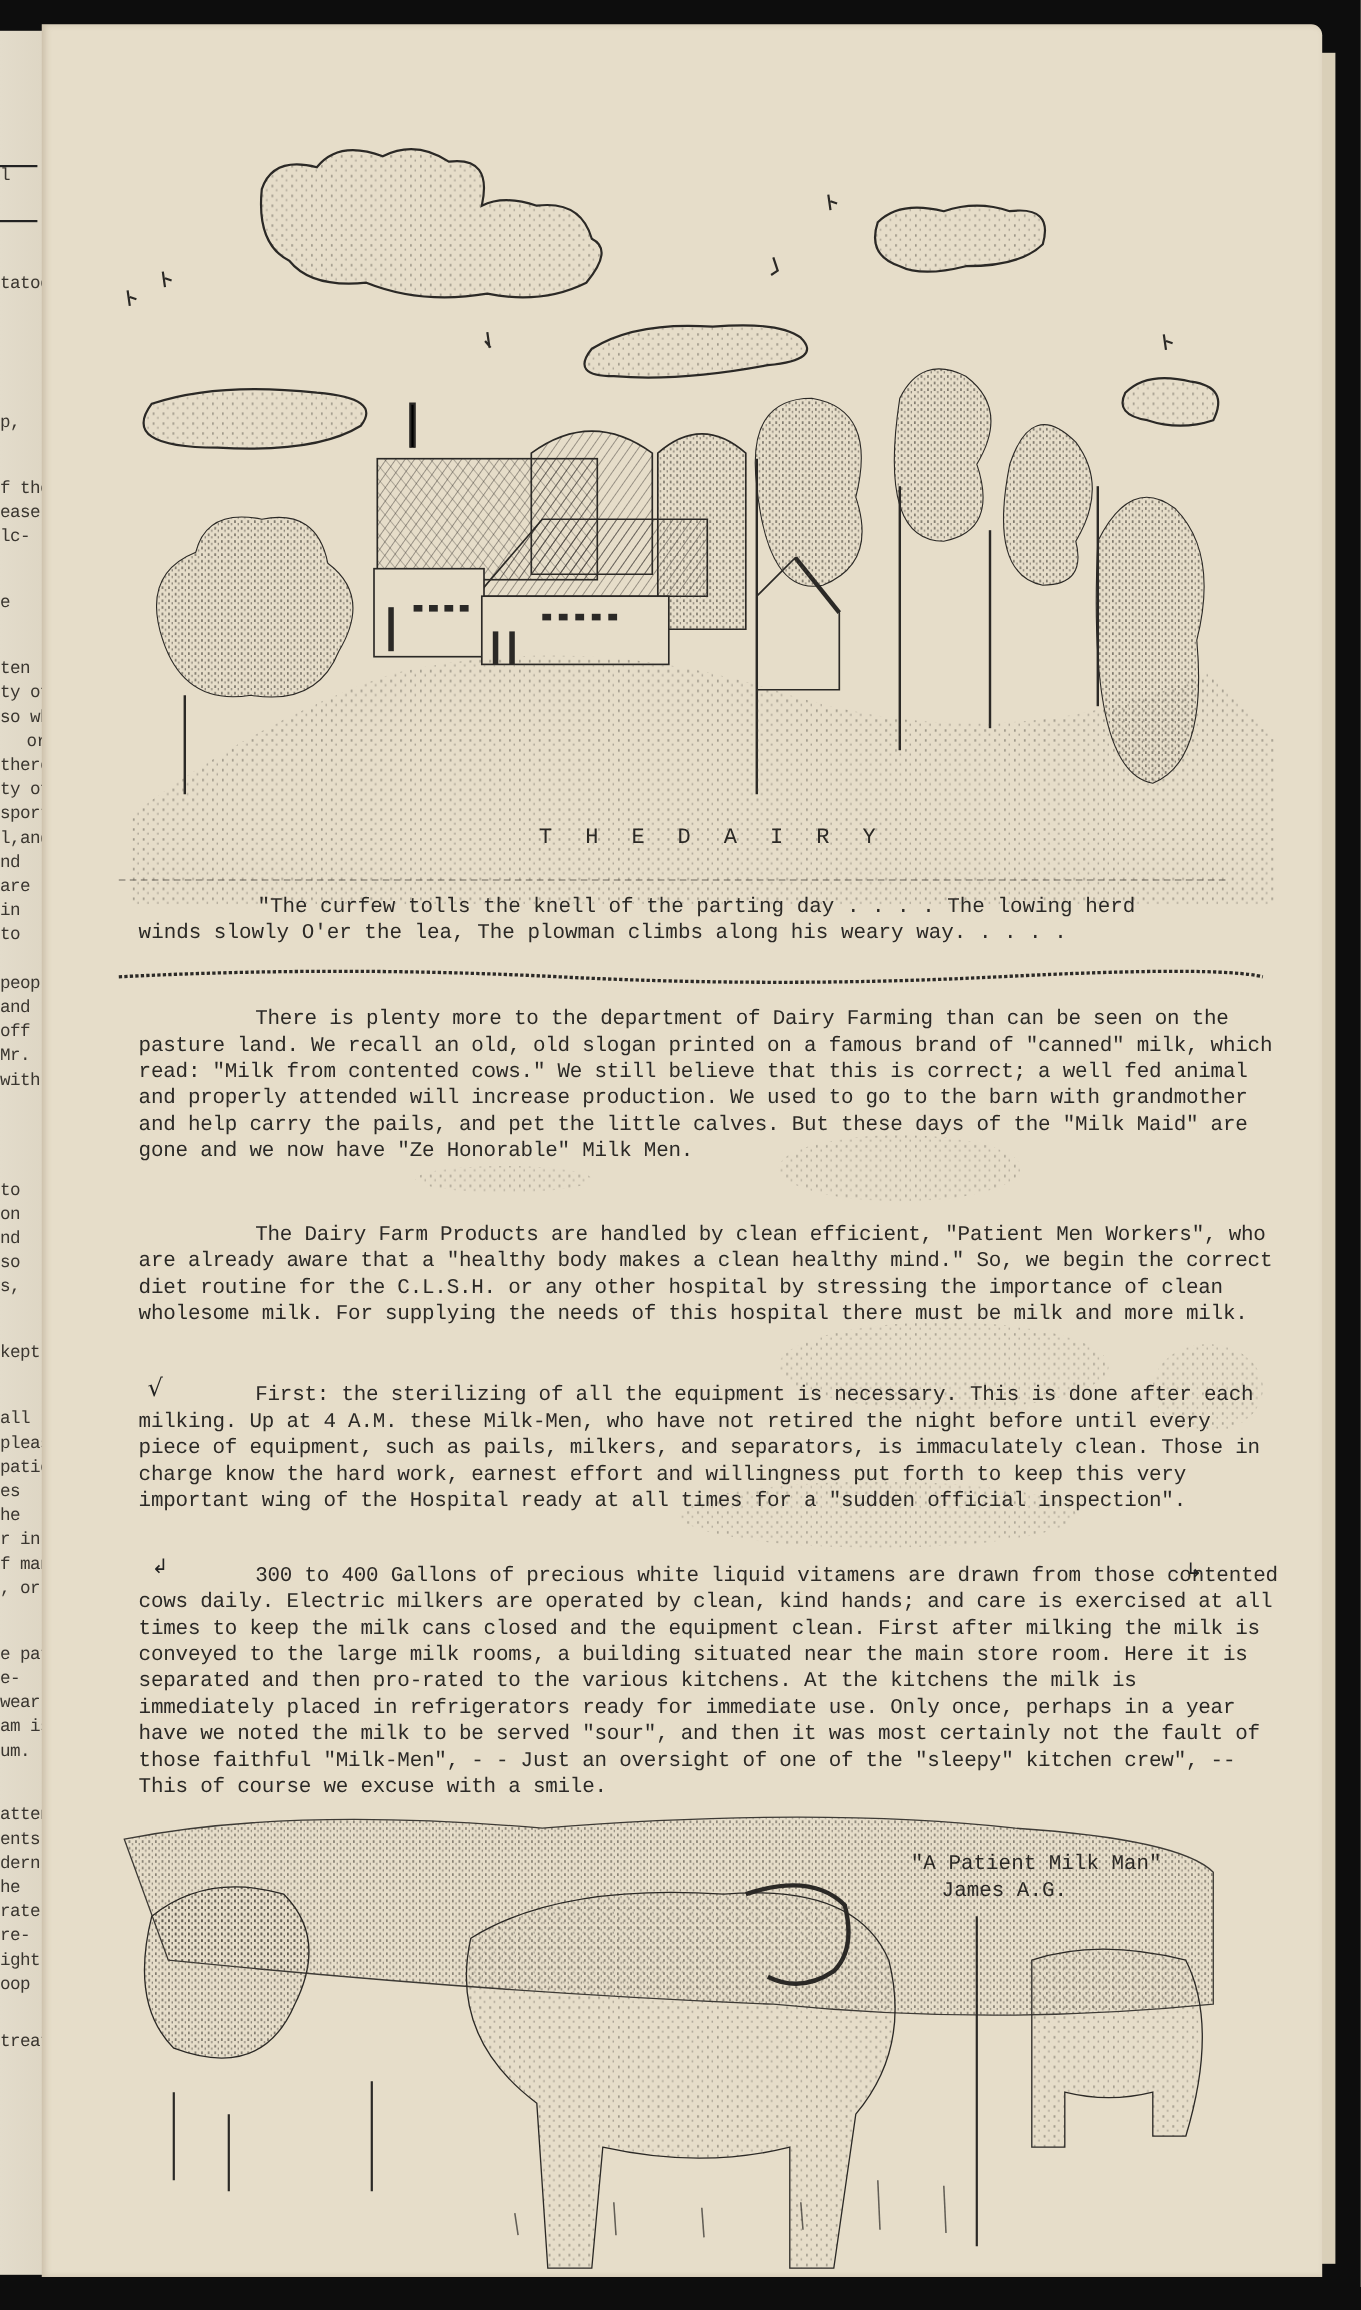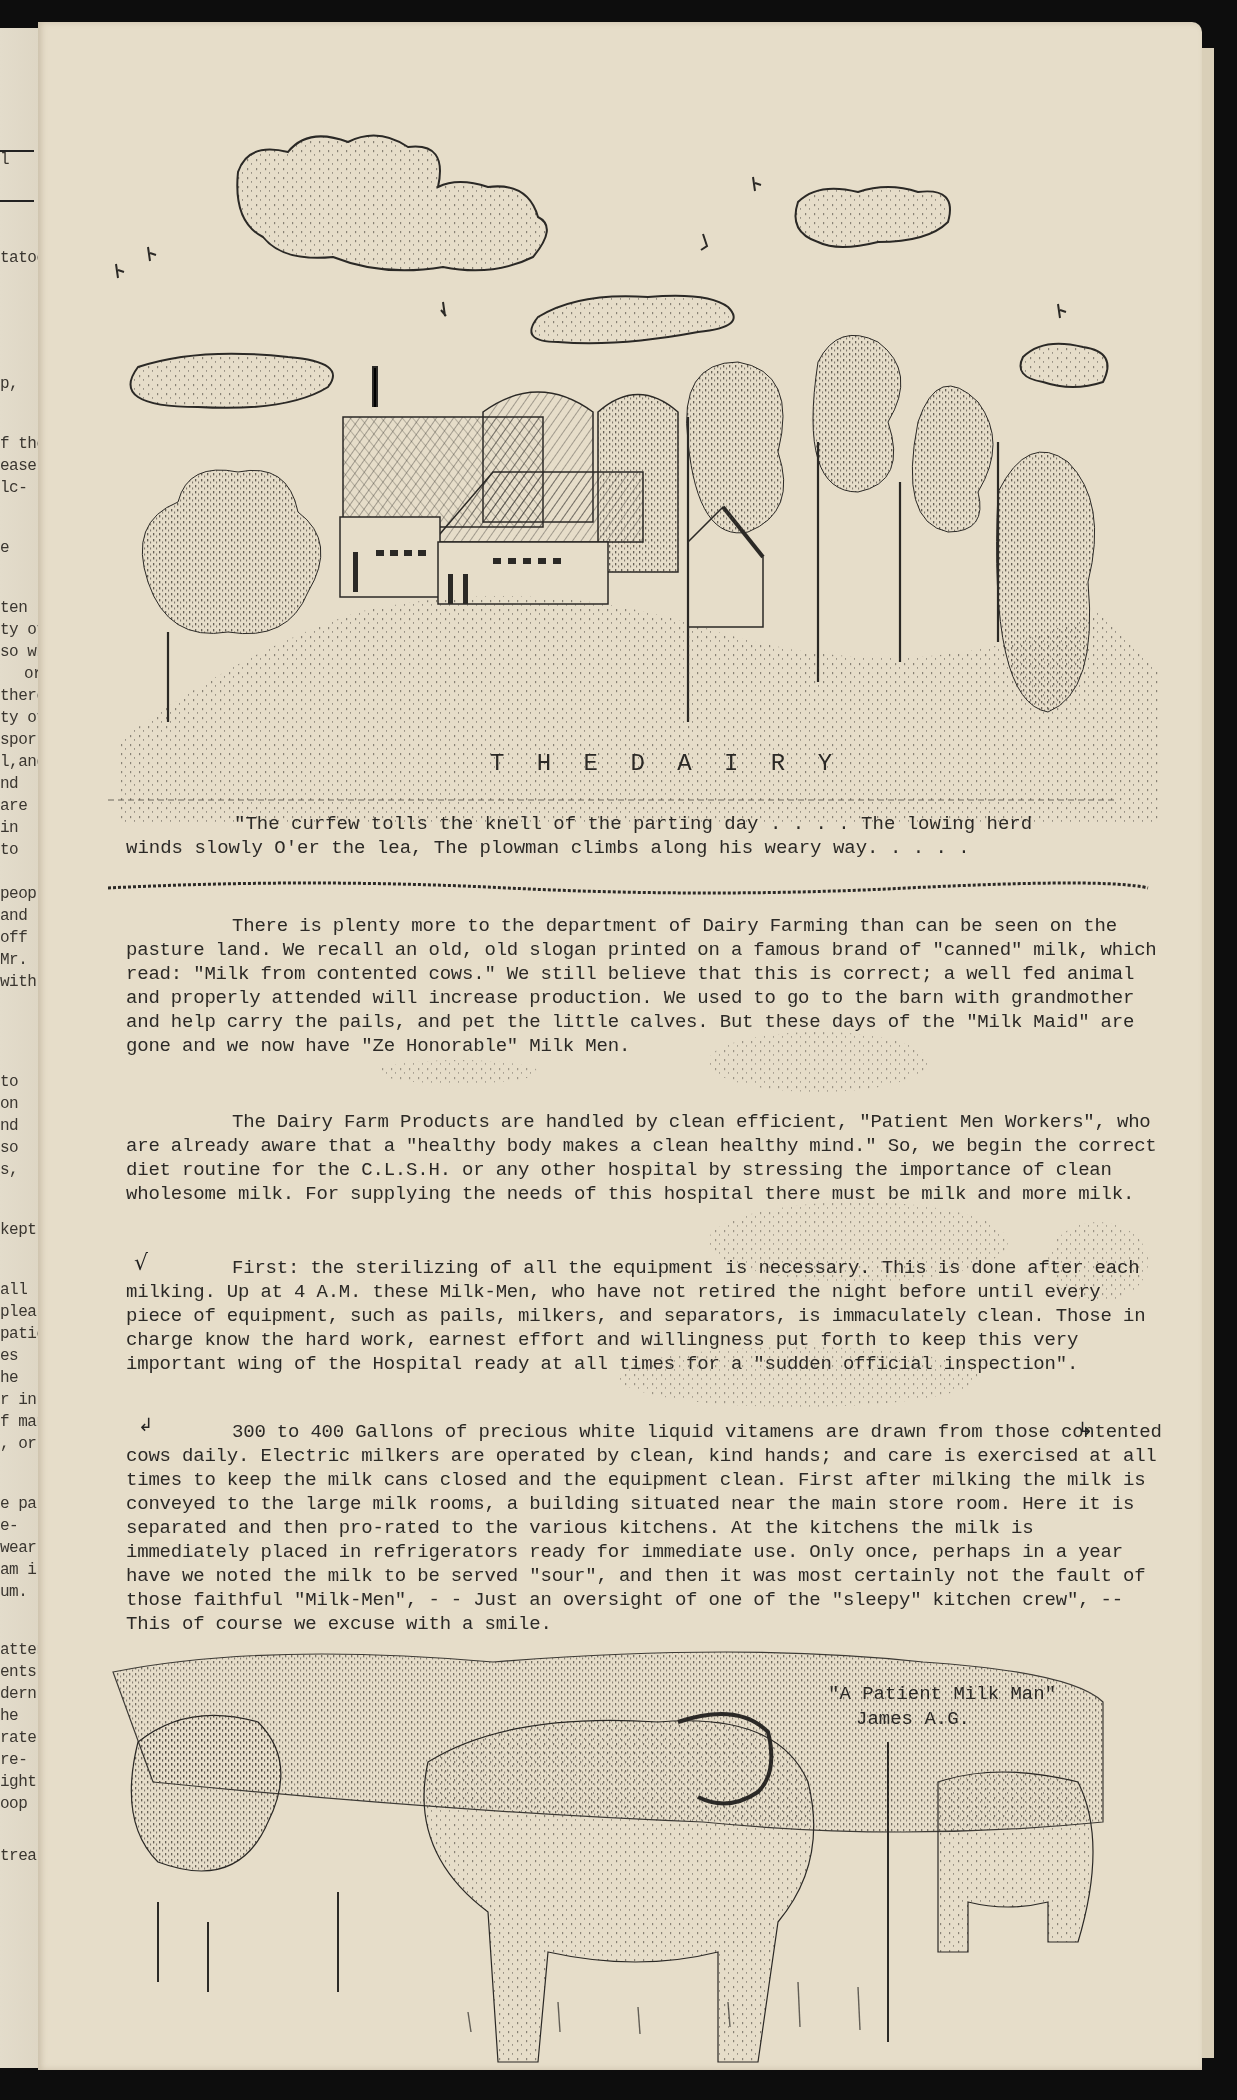--- a/index.html
+++ b/index.html
@@ -22,21 +22,21 @@
     background: #e6ddc9;
     border-radius: 0 10px 0 0;
     box-shadow: inset 3px 0 6px rgba(120,100,70,0.25);
   }
   .page-under {
     position: absolute; left: 1190px; top: 48px; width: 22px; height: 2010px;
     background: #d9cfb8; border-left: 2px solid #a39a88;
   }
   .illus { position: absolute; left: 0; top: 0; width: 1164px; height: 2048px; pointer-events: none; }
   .title {
-    position: absolute; left: 452px; top: 728px; font-size: 24px; letter-spacing: 9px; color: #2b2926;
+    position: absolute; left: 452px; top: 728px; font-size: 20px; letter-spacing: 9px; color: #2b2926;
   }
   .poem {
     position: absolute; left: 88px; top: 790px; width: 1040px; font-size: 19px; line-height: 24px; color: #2b2926;
   }
   .poem .l1 { padding-left: 108px; }
   .body-text {
     position: absolute; left: 88px; width: 1040px; font-size: 19px; line-height: 24px; color: #2b2926;
     letter-spacing: -0.2px;
   }
   .body-text p { margin: 0; text-indent: 106px; }

